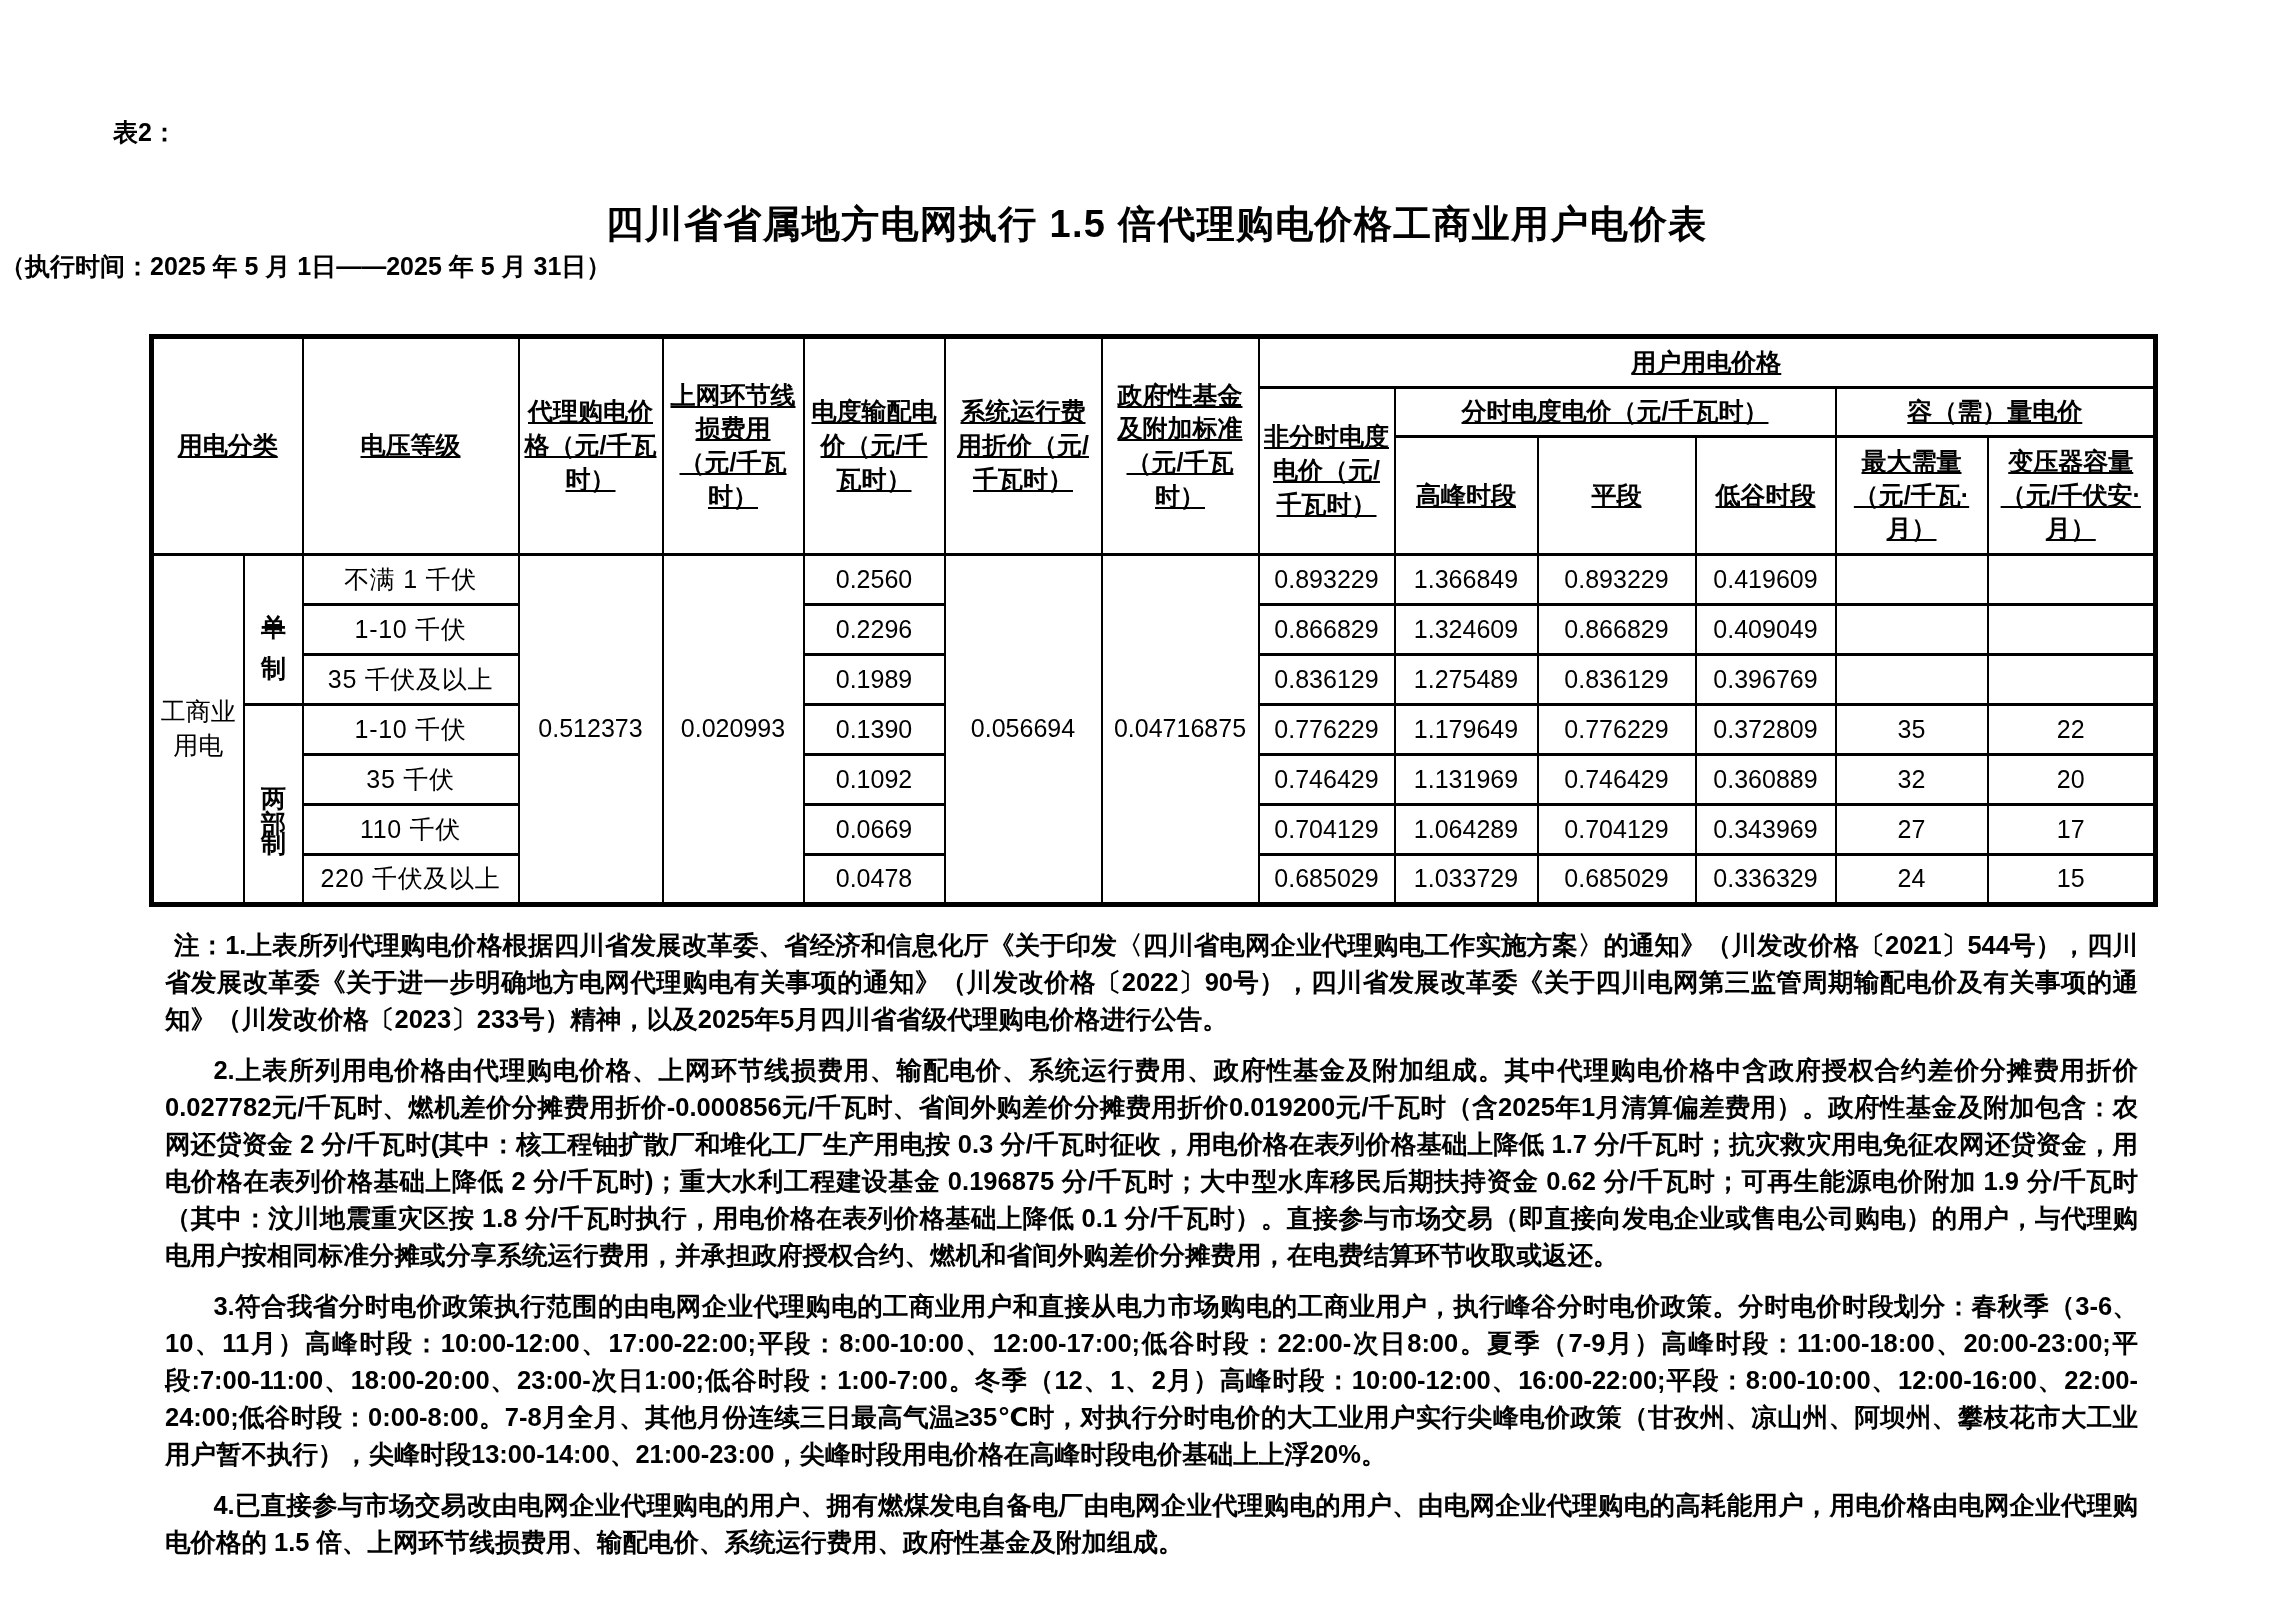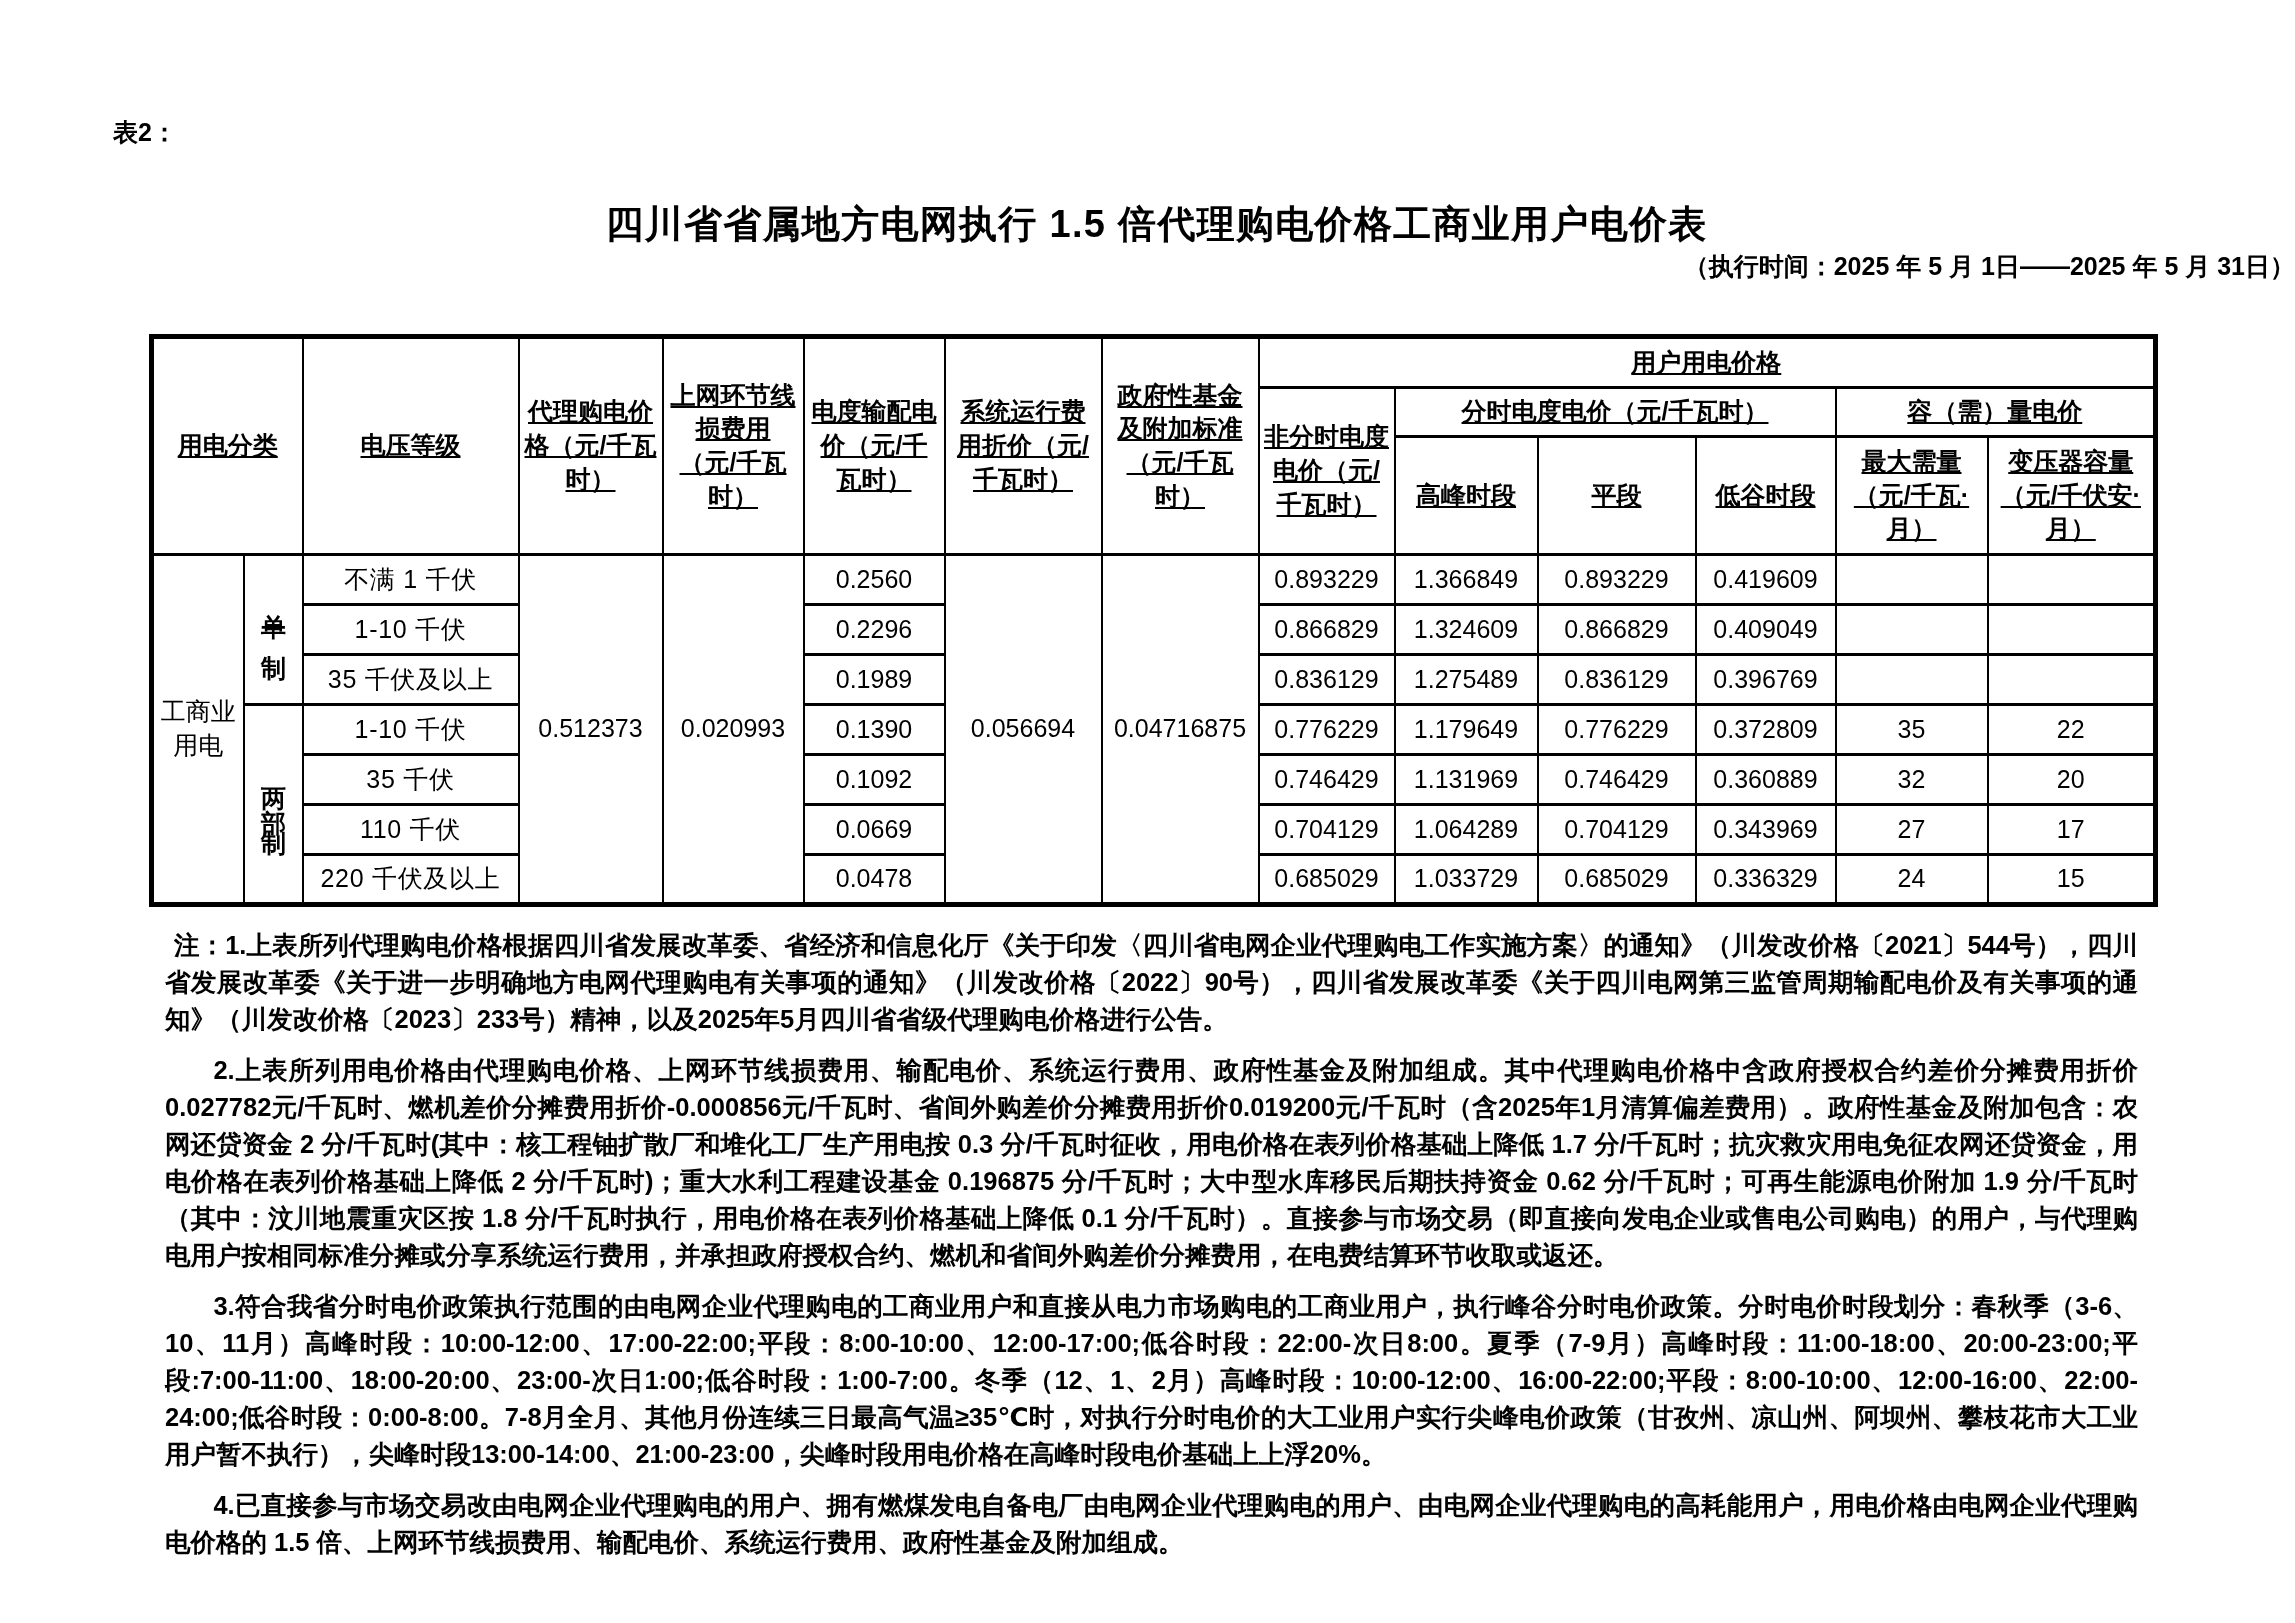--- a/index.html
+++ b/index.html
@@ -16,21 +16,21 @@
     position: absolute; left: 113px; top: 116px;
     font-size: 25px; font-weight: bold;
   }
   .title {
     position: absolute; left: 0; top: 190px; width: 2295px;
     text-align: center; font-size: 38px; font-weight: bold;
     letter-spacing: 1.3px; margin: 9px;
   }
   .subtitle {
     position: absolute; left: 0; top: 250px; width: 2295px;
-    text-align: right; font-size: 25px; font-weight: bold;
+    text-align: left; font-size: 25px; font-weight: bold;
   }
 
   table.price-table {
     position: absolute; left: 149px; top: 334px;
     width: 2004px; table-layout: fixed;
     border-collapse: collapse;
     border: 5.9px solid #000;
   }
   .price-table th, .price-table td {
     border-left: 2.6px solid #000; border-right: 2.6px solid #000;

